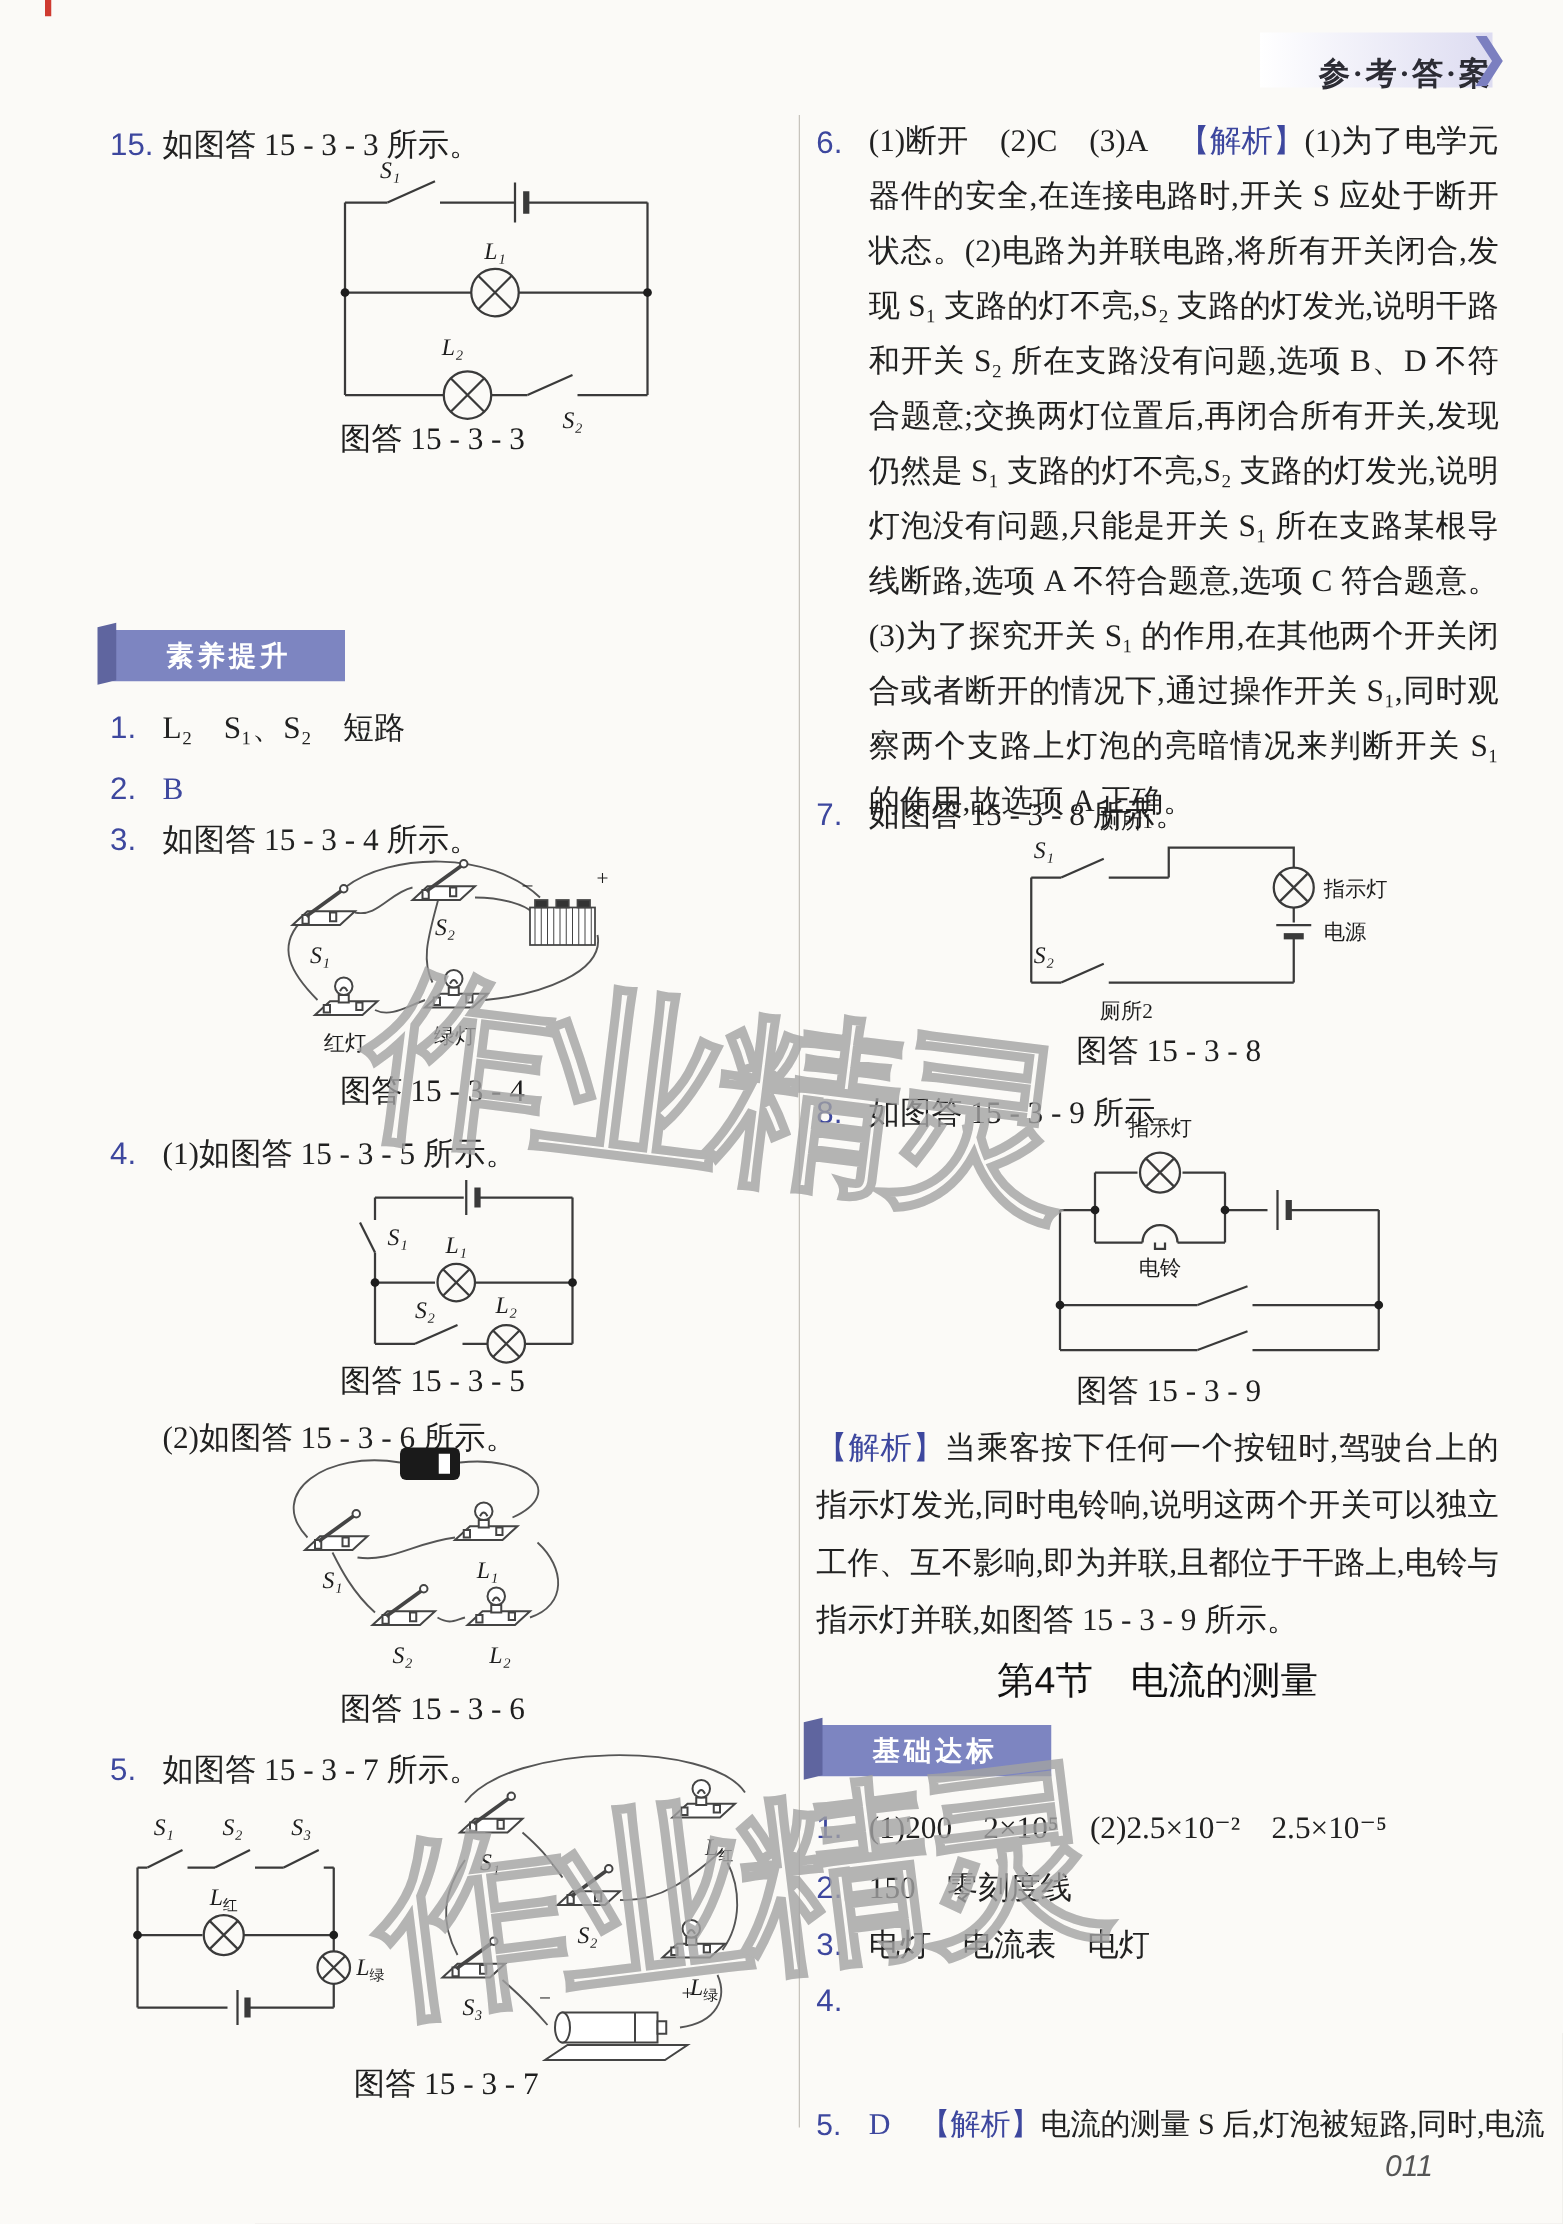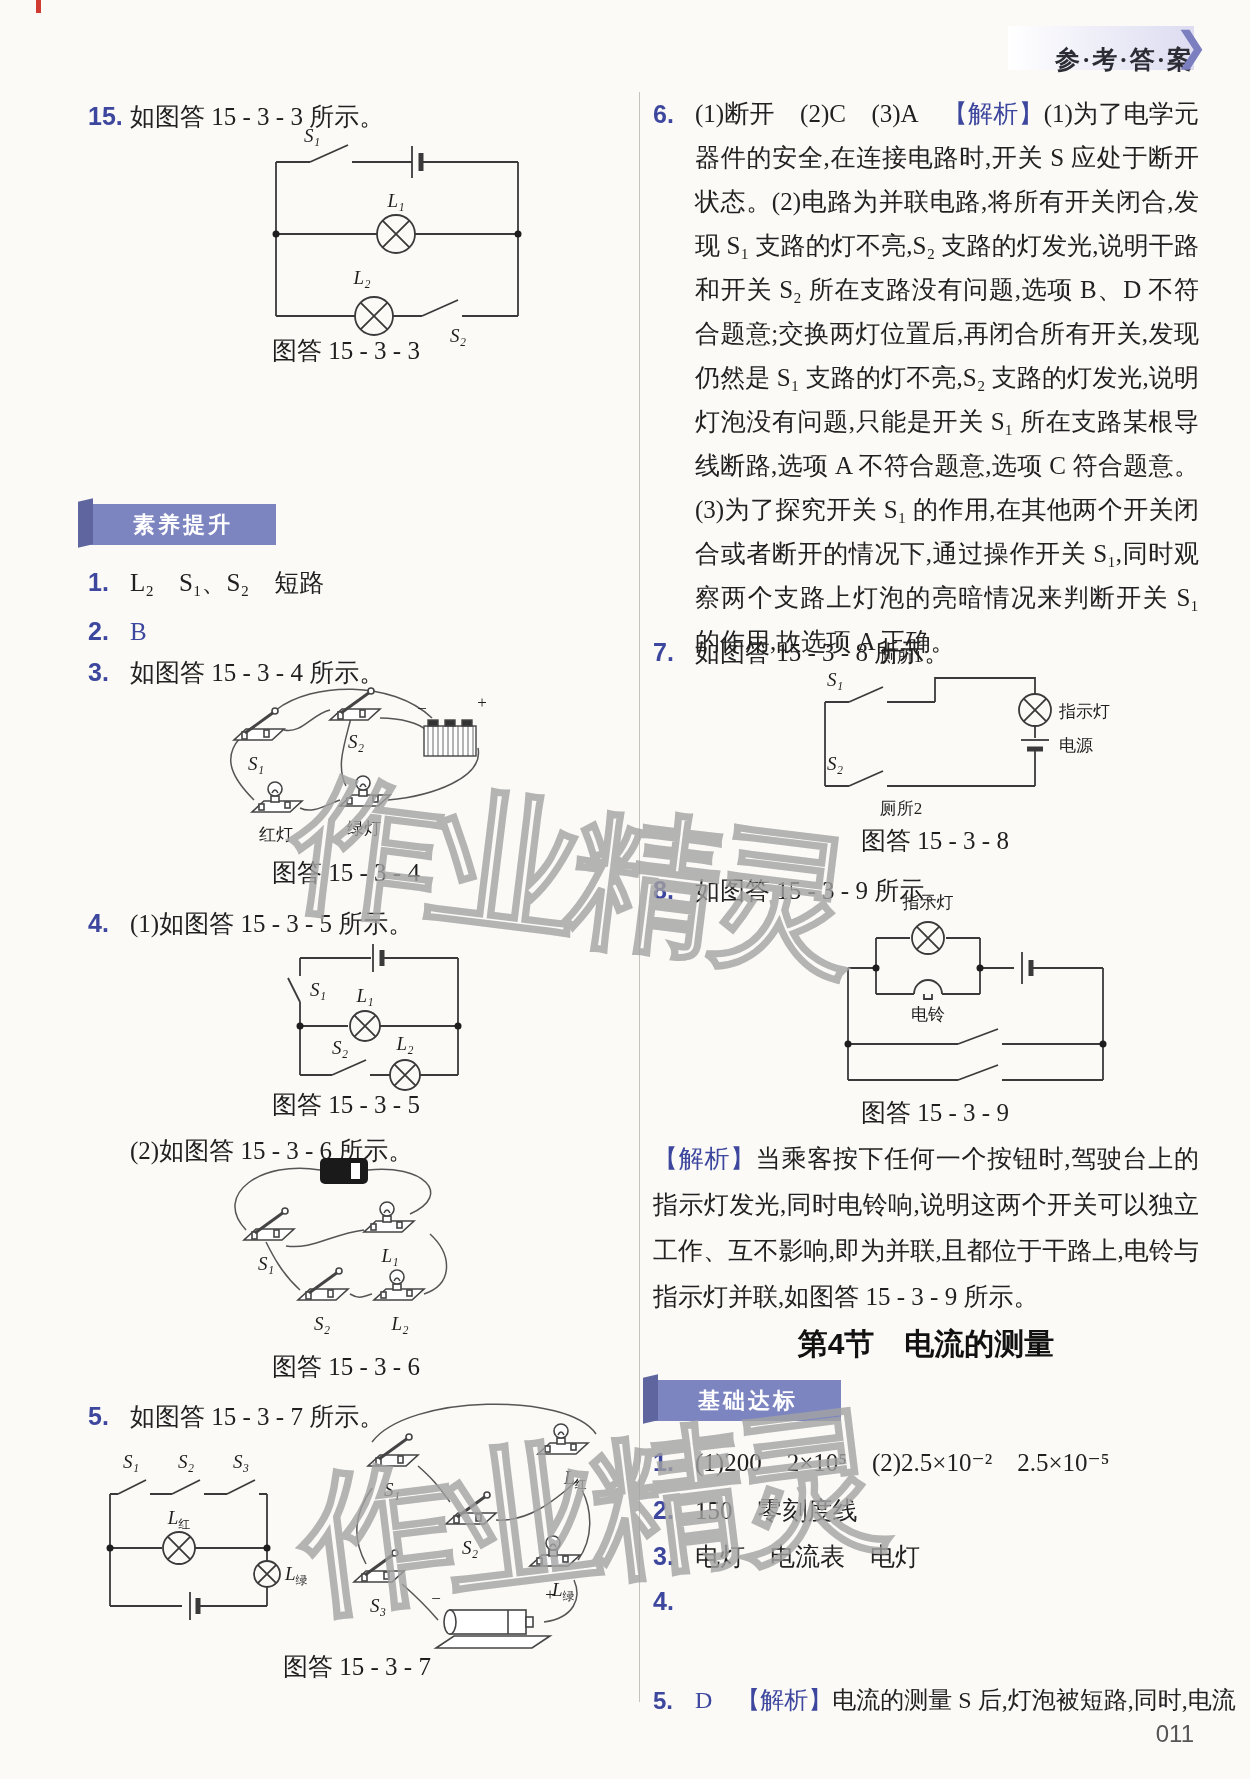--- a/index.html
+++ b/index.html
@@ -1,21 +1,21 @@
 <!DOCTYPE html>
 <html><head>
 <meta charset="utf-8">
 <style>
   html,body{margin:0;padding:0;background:#e9e7e3;}
   .page{position:relative;width:1250px;height:1779px;background:#fbfaf7;overflow:hidden;
         font-family:"Liberation Serif","DejaVu Serif",serif;color:#212121;}
   .abs{position:absolute;}
   
   .item{position:absolute;padding-left:42px;box-sizing:border-box;font-size:25px;line-height:49px;text-align:justify;}
-  .item .num{position:absolute;left:0;top:0;color:#3d479e;font-weight:bold;
+  .item .num{position:absolute;left:0;top:0;color:#3d479e;font-weight:normal;
              font-family:"Liberation Sans","DejaVu Sans",sans-serif;}
   .plain{position:absolute;font-size:25px;line-height:49px;}
   .ansblue{color:#3d479e;}
   .marker{color:#3d479e;}
   .caption{position:absolute;font-size:25px;text-align:center;color:#1e1e1e;}
   .ribbon{position:absolute;width:186px;height:41px;background:#7d85c1;color:#fff;
           font-family:"Liberation Sans","DejaVu Sans",sans-serif;font-weight:bold;
           font-size:22px;line-height:41px;text-align:center;letter-spacing:3px;}
   .ribbon::before{content:"";position:absolute;left:-12px;top:-4px;width:15px;height:46px;
           background:#5f659f;transform:skewY(-14deg);}
@@ -23,23 +23,23 @@
        background:linear-gradient(90deg,#ffffff,#dddcf1);}
   .hdr .t{display:block;font-family:"Liberation Serif",serif;font-weight:bold;font-size:25px;
           letter-spacing:2px;line-height:44px;text-align:right;color:#2c2c34;margin-top:12px;}
   .hdr .chev{position:absolute;right:-14px;top:-3px;font-size:40px;color:#7b7fc0;
           font-family:"DejaVu Sans",sans-serif;}
   .divider{position:absolute;left:639px;top:92px;width:1px;height:1610px;background:#c7c4bd;}
   .wm{position:absolute;font-family:"Liberation Sans","DejaVu Sans",sans-serif;font-weight:bold;
       color:transparent;-webkit-text-stroke:2.5px #a3a3a3;opacity:.8;letter-spacing:-10px;
       white-space:nowrap;pointer-events:none;z-index:6;}
   .sec-title{position:absolute;font-family:"Liberation Sans","DejaVu Sans",sans-serif;
-      font-weight:bold;font-size:30px;text-align:center;color:#111;}
+      font-weight:normal;font-size:30px;text-align:center;color:#111;}
   .pagenum{position:absolute;font-family:"Liberation Sans","DejaVu Sans",sans-serif;
-      font-size:24px;color:#555;text-align:right;}
+      font-size:24px;color:#555;font-style:italic;}
   .redtick{position:absolute;left:36px;top:0;width:5px;height:13px;background:#cf3b31;}
   svg.fig{position:absolute;overflow:visible;}
   .slab{font:italic 19px "Liberation Serif","DejaVu Serif",serif;fill:#1e1e1e;stroke:none;}
   .clab{font:17px "Liberation Serif","DejaVu Serif",serif;font-style:normal;fill:#1e1e1e;stroke:none;}
   .ssub{font-size:12px;font-style:normal;}
   .tight{font-size:24px;white-space:nowrap;}
 </style>
 </head>
 <body>
 

